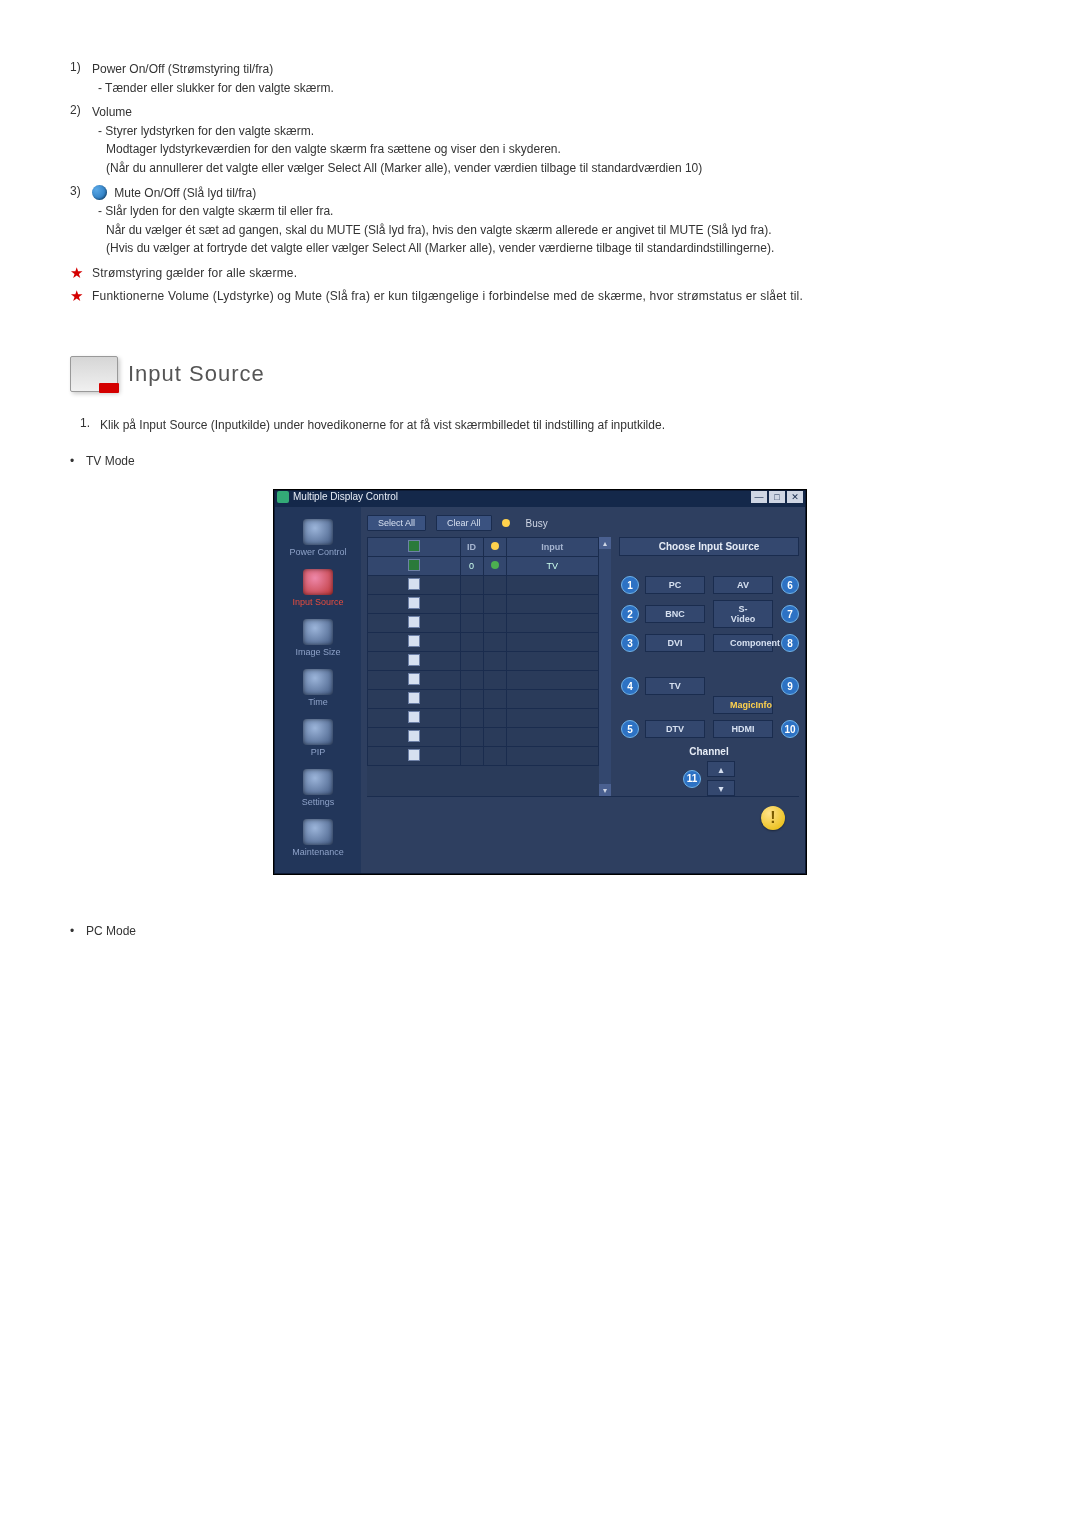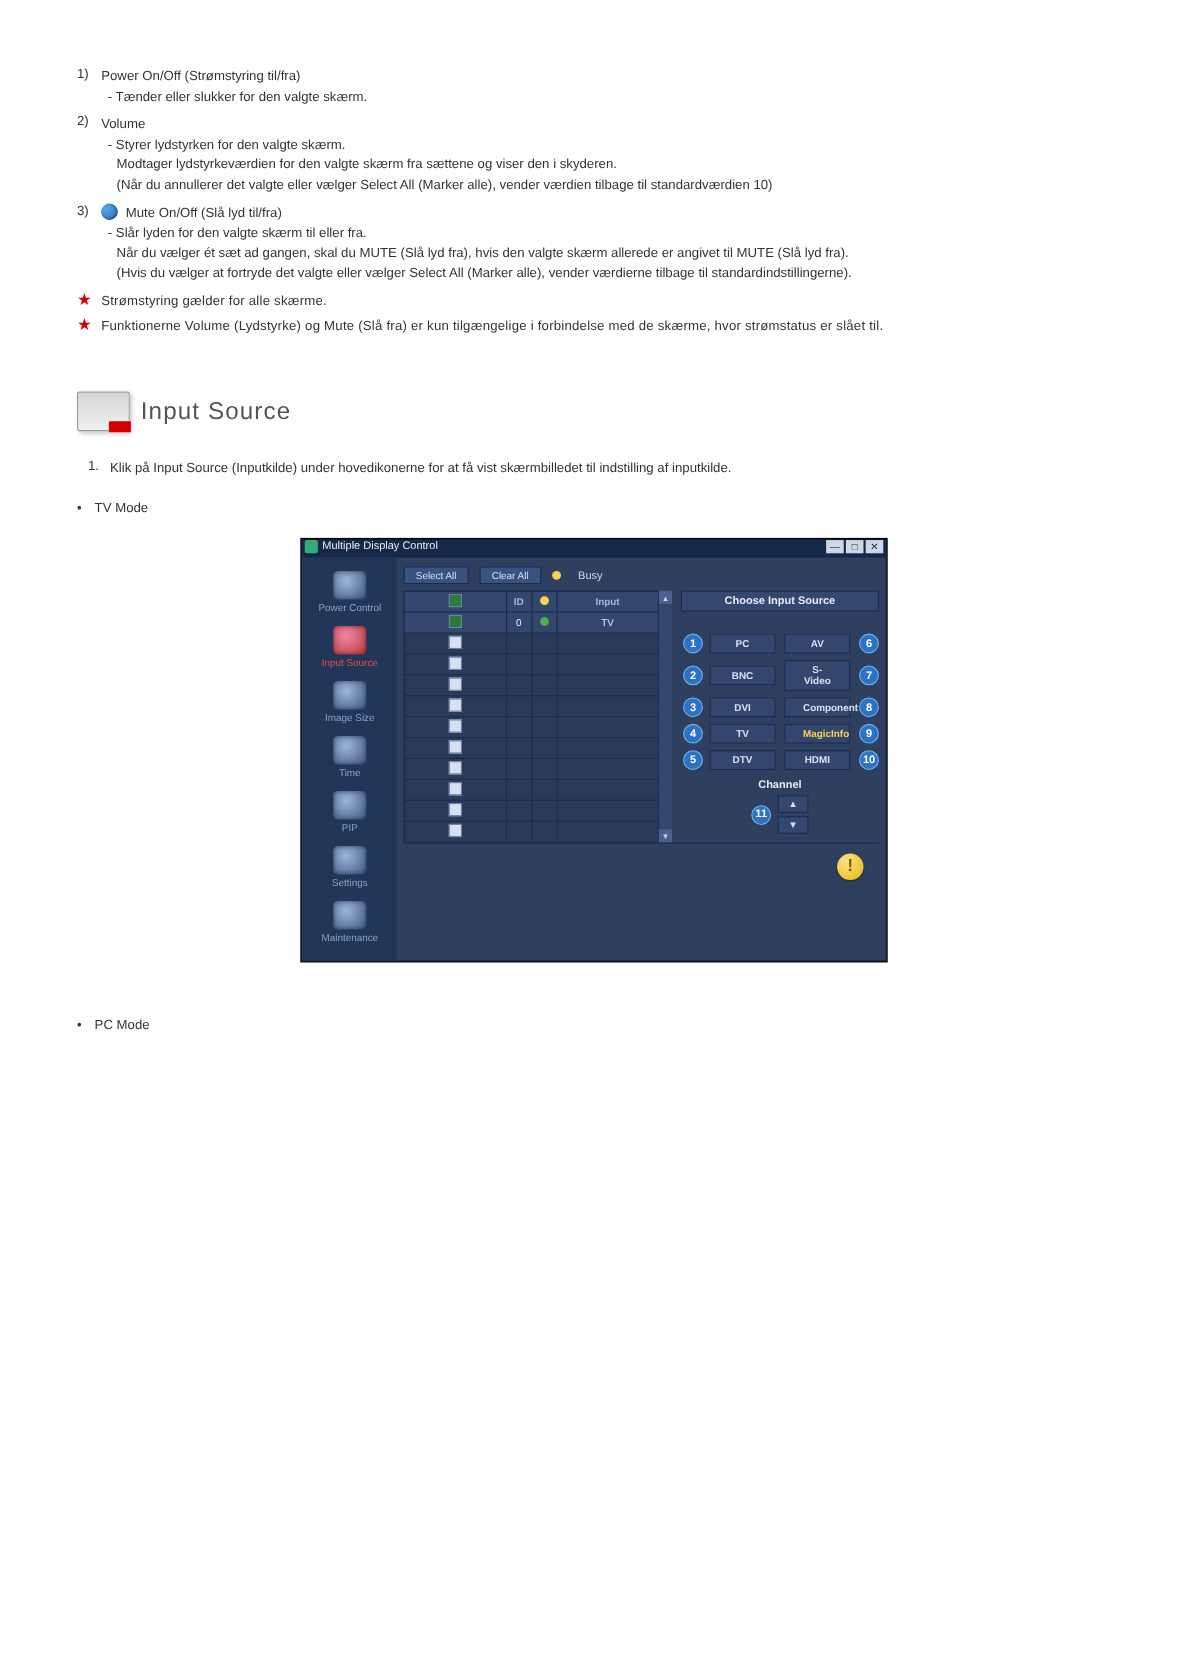--- a/index.html
+++ b/index.html
@@ -99,21 +99,21 @@
   .col-id{width:22px;} .col-p{width:22px;} .col-input{}
   .vscroll { width:12px; background:#33476e; display:flex; flex-direction:column;}
   .vscroll .arrow{height:12px;background:#4a6090;display:flex;align-items:center;justify-content:center;font-size:8px;color:#cfd6e4;}
   .vscroll .track{flex:1;}
 
   .right-panel { width:180px; }
   .panel-title { background:#34486f; text-align:center; font-weight:bold; color:#e6ecf6; padding:3px 0; font-size:10px; border:1px solid #1a2c4e;}
   .source-grid { margin-top:20px; display:grid; grid-template-columns: 16px 60px 60px 16px; gap:6px 8px; align-items:center; justify-content:center;}
   .rnum { width:16px;height:16px;border-radius:50%;background:#2d72c4;color:#fff;display:flex;align-items:center;justify-content:center;font-size:10px;font-weight:bold;border:1px solid #6fb2e8;}
   .sbtn { padding:3px 16px; text-align:center; border:1px solid #1a2c4e; background:#33476e; color:#d6e0f0; font-size:9px; font-weight:bold;}
-  .sbtn.mi{ color:#ffd24d;}
+  .sbtn.mi{ color:#ffd24d;margin-top:38px;}
   .channel-block { margin-top:8px; text-align:center;}
   .channel-lbl { font-size:10px; font-weight:bold; color:#e6ecf6; margin-bottom:4px;}
   .ch-row{ display:flex; align-items:center; justify-content:center; gap:6px;}
   .ch-col{ display:flex; flex-direction:column; gap:3px;}
   .ch-btn{ width:26px; height:14px; background:#34486f; border:1px solid #1a2c4e; color:#d6e0f0; display:flex;align-items:center;justify-content:center;font-size:10px;}
 
   .bottom-bar { height:42px; background:#2e3f60; display:flex; justify-content:flex-end; align-items:center; padding:0 14px; border-top:1px solid #1a2c4e;}
   .warn-badge{ width:24px;height:24px;border-radius:50%;background:radial-gradient(circle at 35% 30%,#ffe28a,#e6b800);display:flex;align-items:center;justify-content:center;color:#7a5a00;font-size:16px;font-weight:bold; box-shadow:0 1px 2px rgba(0,0,0,.4);}
 
 </style>

